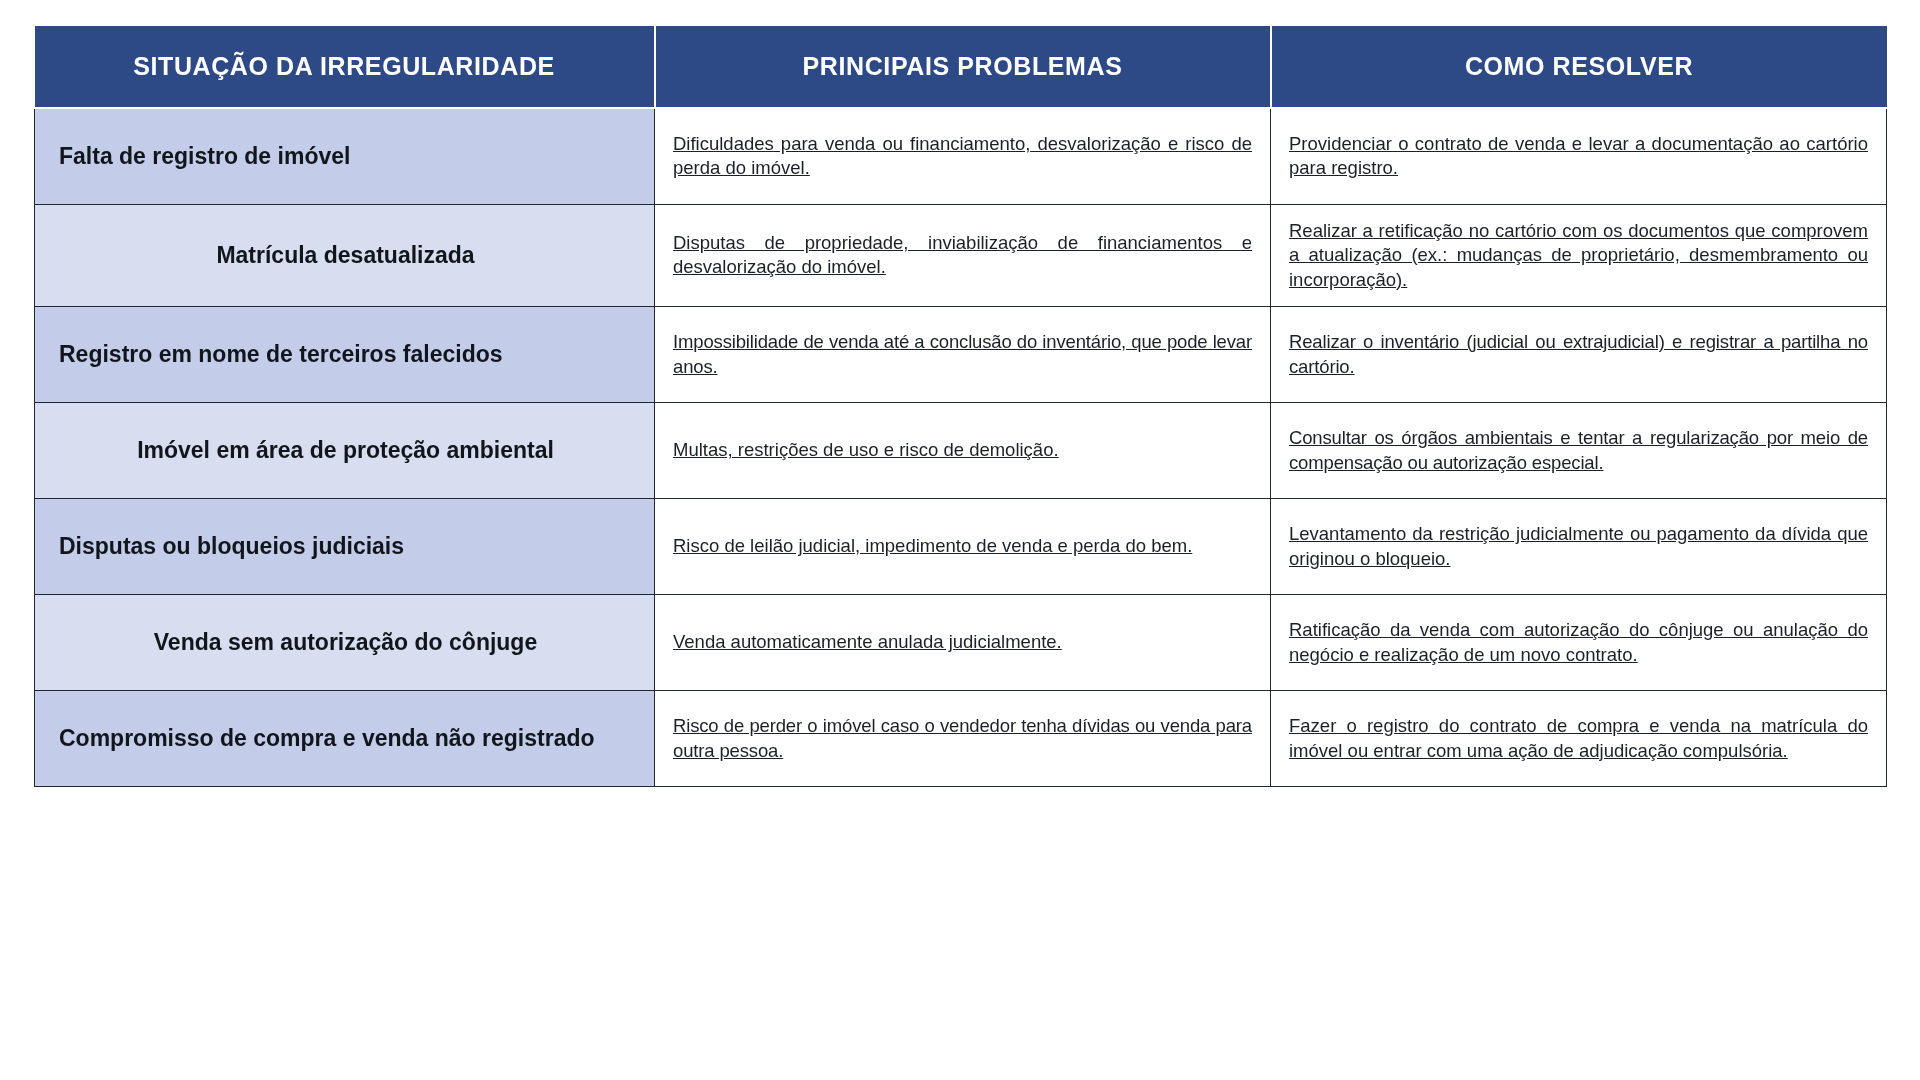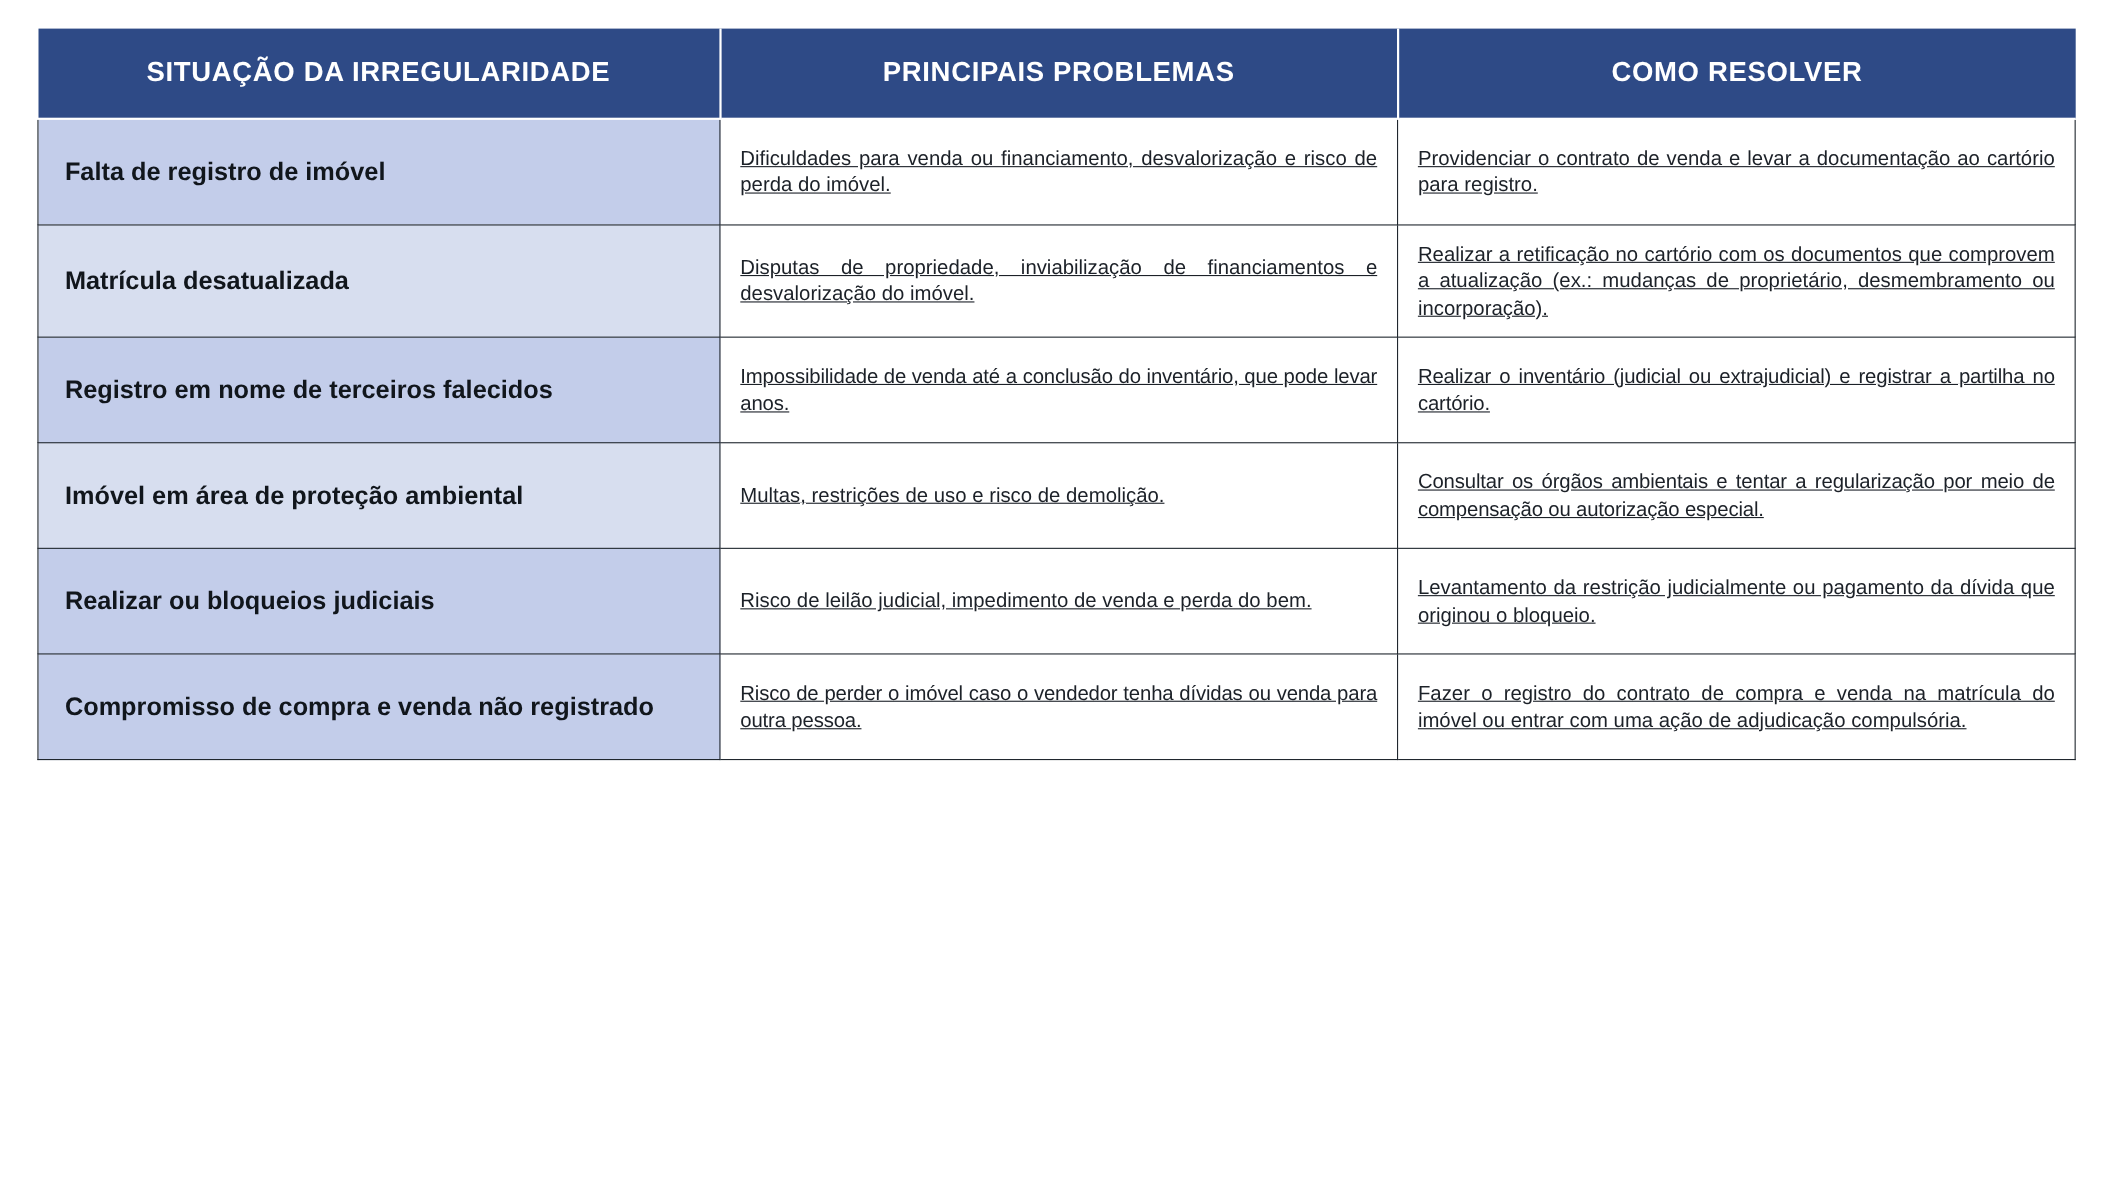--- a/index.html
+++ b/index.html
@@ -56,20 +56,21 @@
     background: #c3cdea;
     color: #11161c;
     font-size: 23px;
     font-weight: bold;
     line-height: 1.28;
     padding: 14px 22px 14px 24px;
   }
 
   tr.alt td.situacao {
     background: #d7deef;
+    text-align: center;
   }
 
   td.problemas, td.resolver {
     background: #ffffff;
     color: #1c2128;
     font-size: 18.5px;
     line-height: 1.33;
     padding: 14px 18px 14px 18px;
     text-align: justify;
     text-justify: inter-word;
@@ -114,23 +115,28 @@
         <td class="situacao">Registro  em nome de terceiros falecidos</td>
         <td class="problemas tight">Impossibilidade de venda até a conclusão do inventário, que pode levar anos.</td>
         <td class="resolver tight">Realizar o inventário (judicial ou extrajudicial) e registrar a partilha no cartório.</td>
       </tr>
       <tr class="alt r-h">
         <td class="situacao">Imóvel em área de proteção ambiental</td>
         <td class="problemas">Multas, restrições de uso e risco de demolição.</td>
         <td class="resolver tight">Consultar os órgãos ambientais e tentar a regularização por meio de compensação ou autorização especial.</td>
       </tr>
       <tr class="r-h">
-        <td class="situacao">Realizar ou bloqueios judiciais</td>
+        <td class="situacao">Disputas ou bloqueios judiciais</td>
         <td class="problemas">Risco de leilão judicial, impedimento de venda e perda do bem.</td>
         <td class="resolver">Levantamento da restrição judicialmente ou pagamento da dívida que originou o bloqueio.</td>
+      </tr>
+      <tr class="alt r-h">
+        <td class="situacao">Venda sem autorização do cônjuge</td>
+        <td class="problemas">Venda automaticamente anulada judicialmente.</td>
+        <td class="resolver">Ratificação da venda com autorização do cônjuge ou anulação do negócio e realização de um novo contrato.</td>
       </tr>
       <tr class="r-h">
         <td class="situacao">Compromisso de compra e venda não registrado</td>
         <td class="problemas tight">Risco de perder o imóvel caso o vendedor tenha dívidas ou venda para outra pessoa.</td>
         <td class="resolver">Fazer o registro do contrato de compra e venda na matrícula do imóvel ou entrar com uma ação de adjudicação compulsória.</td>
       </tr>
     </tbody>
   </table>
 </div>
 

